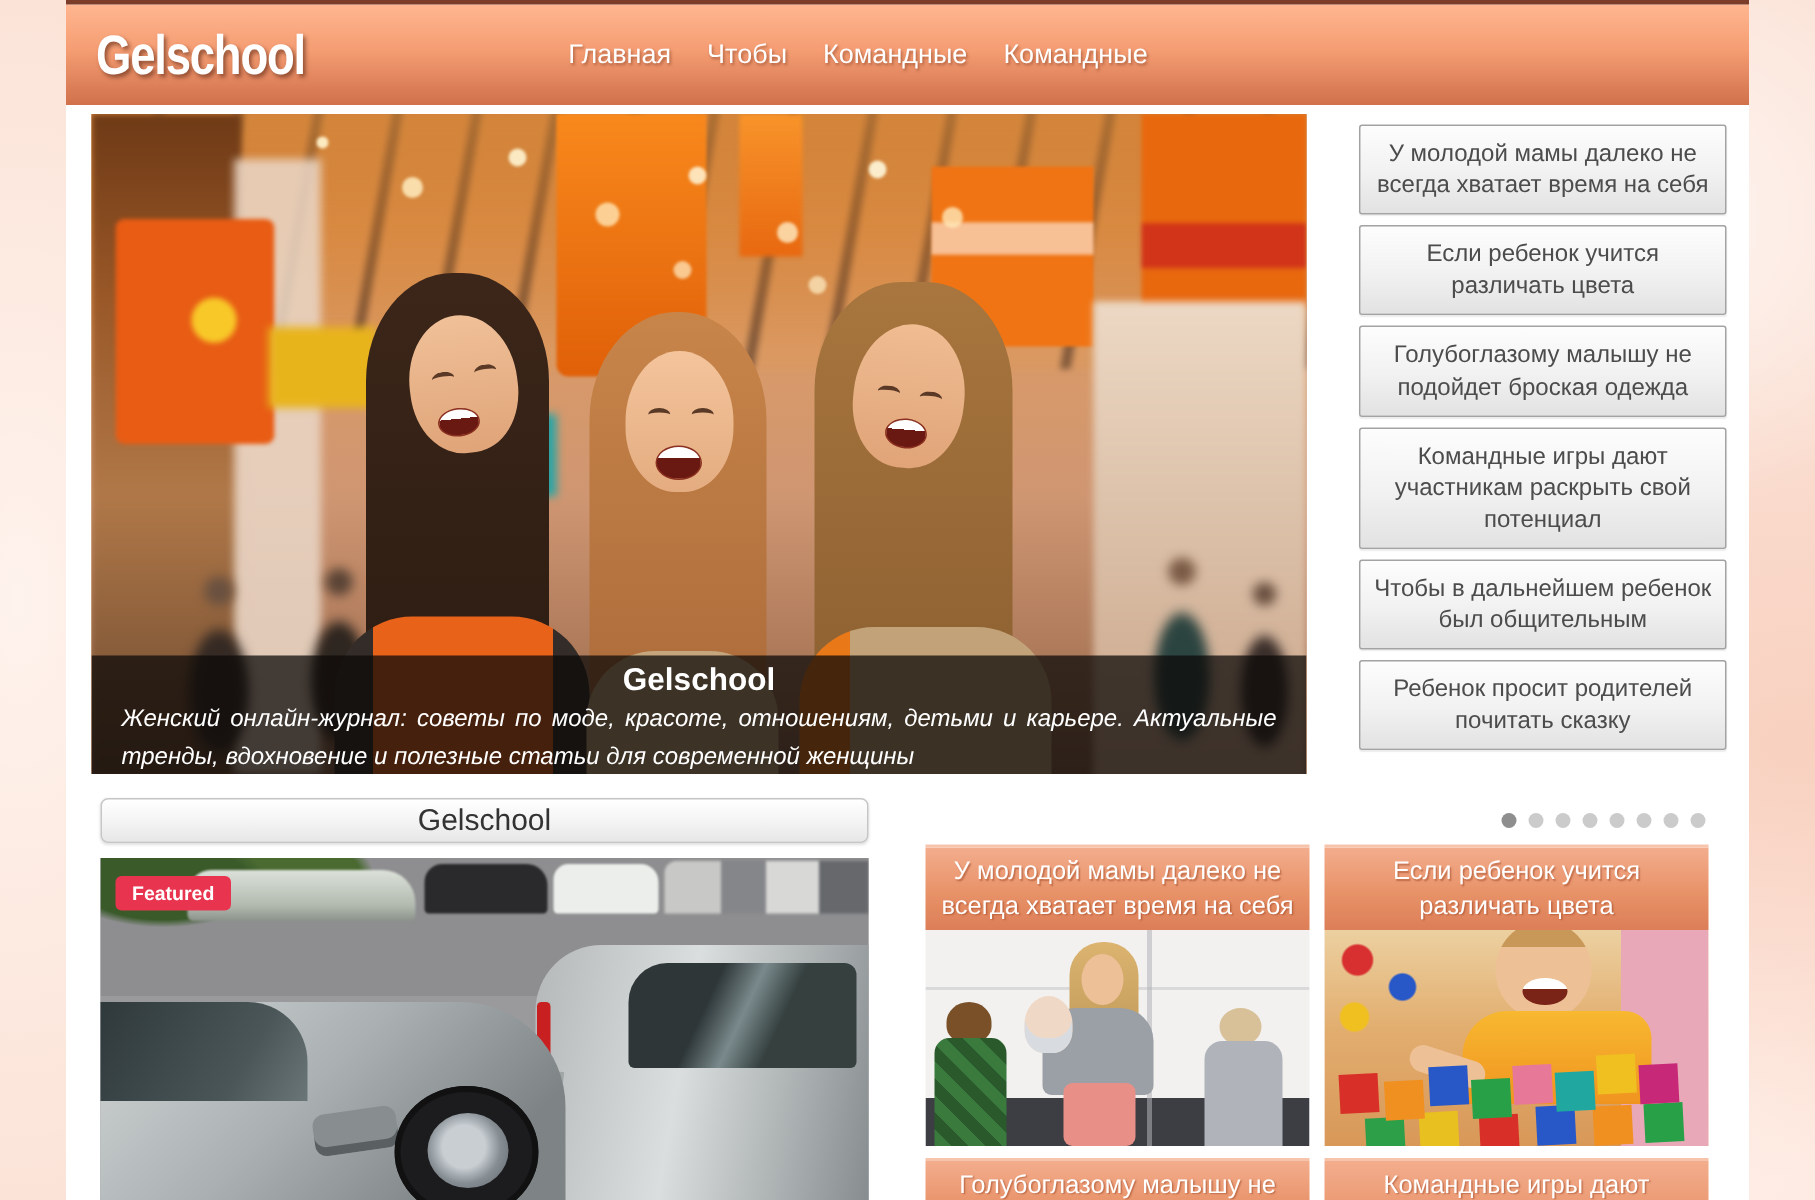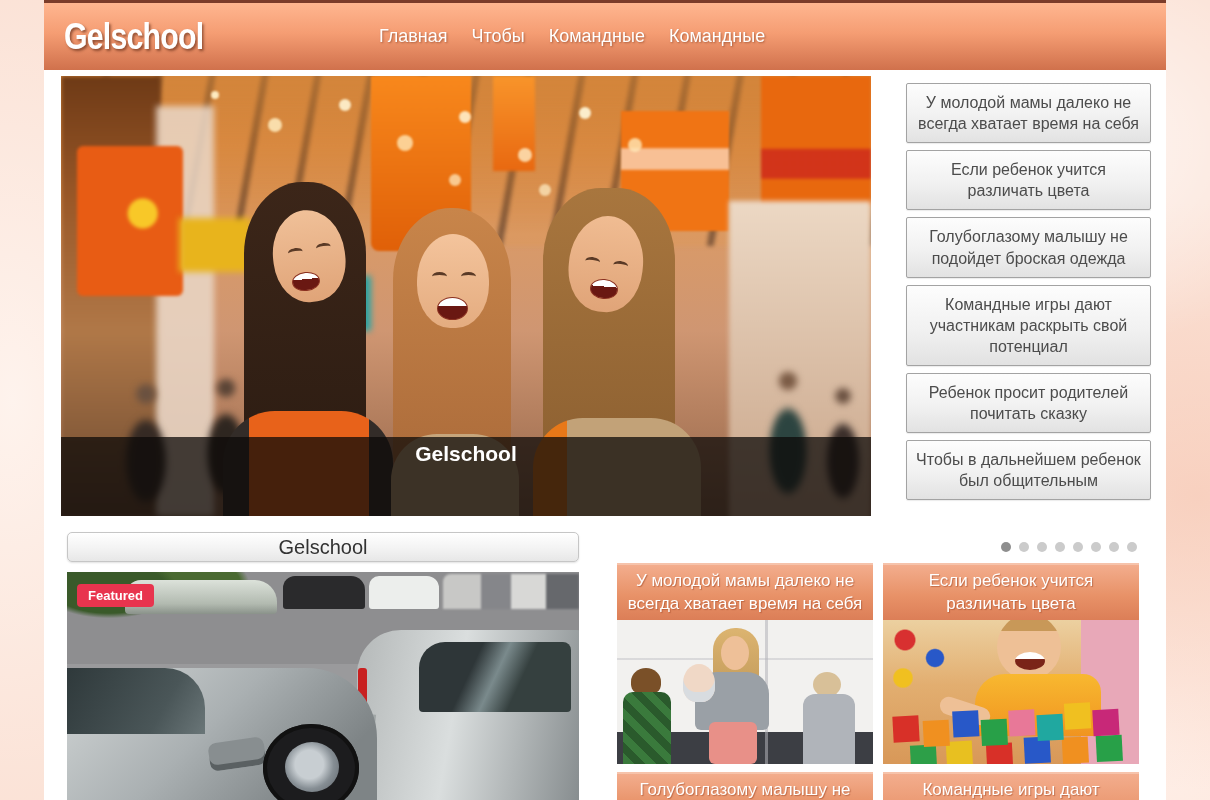--- a/index.html
+++ b/index.html
@@ -272,30 +272,31 @@
 
         <div class="abs hair w3-hair"></div>
         <div class="abs w3-face"></div>
         <div class="abs eye e3a"></div>
         <div class="abs eye e3b"></div>
         <div class="abs mouth m3"></div>
         <div class="abs w3-body"></div>
 
         <div class="abs hero-caption">
           <div class="hero-title">Gelschool</div>
+          <div class="hero-desc">Женский онлайн-журнал: советы по моде, красоте, отношениям, детьми и карьере. Актуальные тренды, вдохновение и полезные статьи для современной женщины</div>
         </div>
       </div>
 
       <div class="sidebar">
         <div class="side-btn">У молодой мамы далеко не всегда хватает время на себя</div>
         <div class="side-btn">Если ребенок учится различать цвета</div>
         <div class="side-btn">Голубоглазому малышу не подойдет броская одежда</div>
         <div class="side-btn">Командные игры дают участникам раскрыть свой потенциал</div>
+        <div class="side-btn">Чтобы в дальнейшем ребенок был общительным</div>
         <div class="side-btn">Ребенок просит родителей почитать сказку</div>
-        <div class="side-btn">Чтобы в дальнейшем ребенок был общительным</div>
       </div>
     </div>
 
     <div class="bottom-row">
 
       <div class="left-col">
         <div class="heading-bar">Gelschool</div>
         <div class="featured-wrap">
           <div class="featured-badge">Featured</div>
           <div class="abs f-bg"></div>

